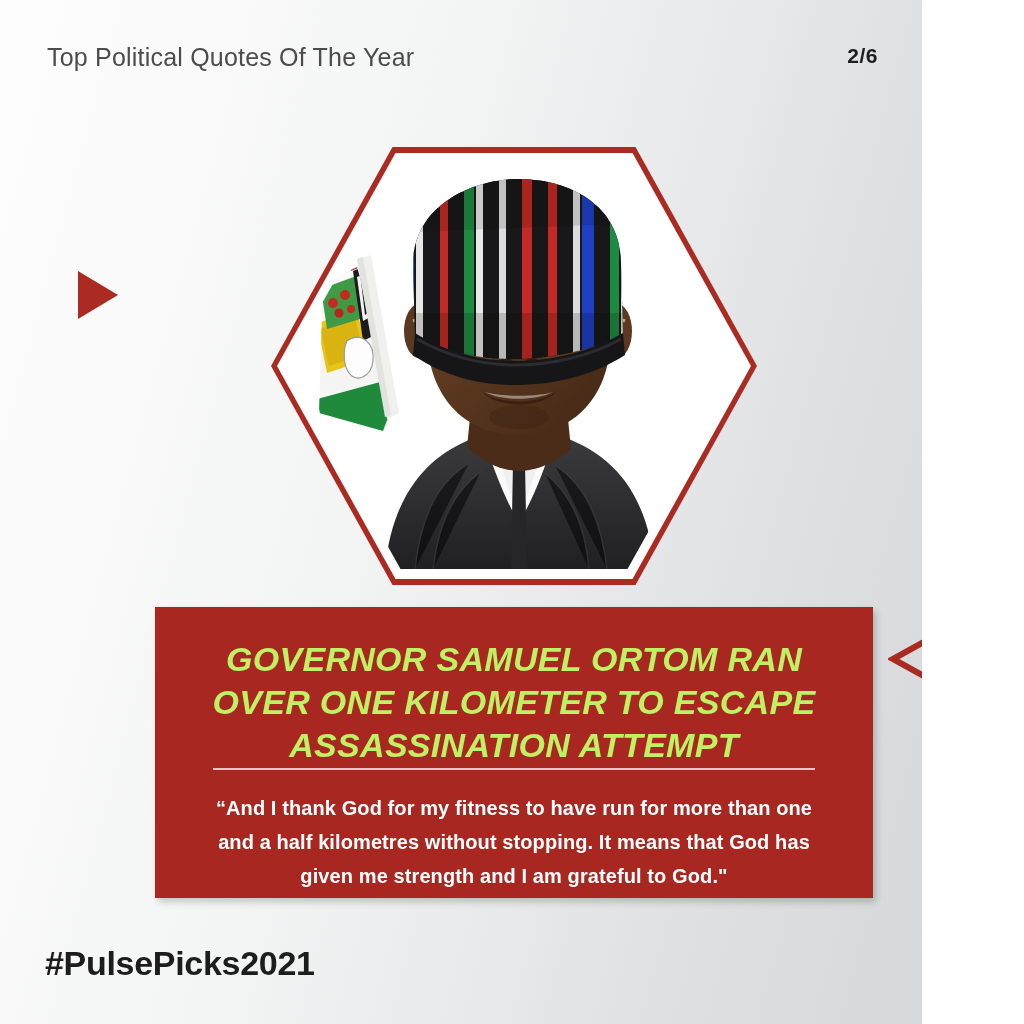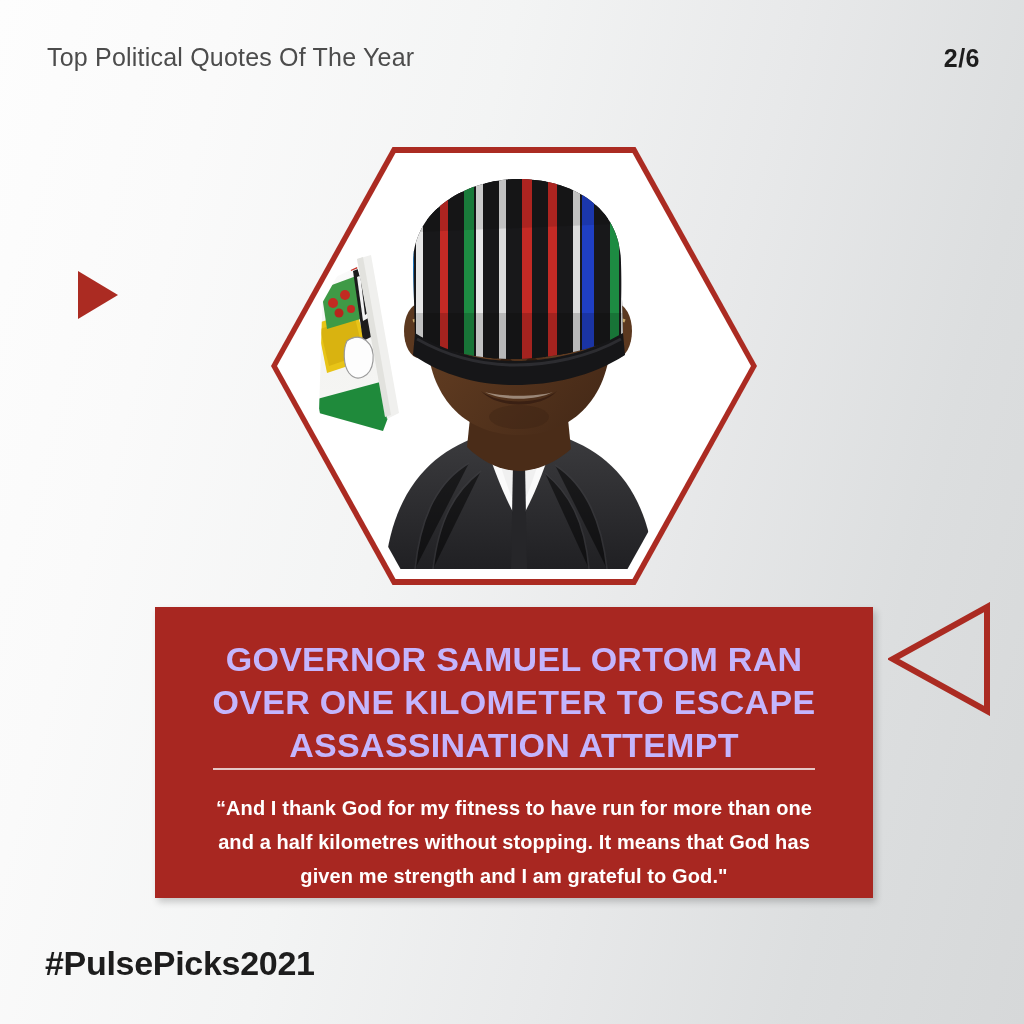--- a/index.html
+++ b/index.html
@@ -3,34 +3,34 @@
 <meta charset="utf-8">
 <title>Pulse Picks Quote Card</title>
 <style>
   html,body{margin:0;padding:0;}
   body{
     width:1024px;height:1024px;overflow:hidden;
     font-family:"Liberation Sans", sans-serif;
     background:#ffffff;
   }
   .card{
-    position:relative;width:1024px;height:1024px;
+    position:relative;width:922px;height:1024px;
     background:linear-gradient(105deg,#fdfdfd 0%,#fafafa 18%,#f3f4f4 40%,#e8e9ea 62%,#dcdedf 82%,#d6d8d9 100%);
     overflow:hidden;
   }
 
   
   .header-title{
     position:absolute;left:47px;top:43px;
     font-size:25px;letter-spacing:.2px;
     color:#4c4c4c;font-weight:400;white-space:nowrap;
   }
   .page-indicator{
     position:absolute;right:44px;top:44px;
-    font-size:25px;font-weight:700;color:#1d1d1d;letter-spacing:.5px;
+    font-size:21px;font-weight:700;color:#1d1d1d;letter-spacing:.5px;
   }
 
   
   .tri-left{
     position:absolute;left:78px;top:271px;
     width:0;height:0;
     border-top:24px solid transparent;
     border-bottom:24px solid transparent;
     border-left:40px solid #ab2b22;
   }
@@ -64,23 +64,23 @@
   .hex-photo svg{display:block;width:100%;height:100%;}
 
   
   .quote-panel{
     position:absolute;left:155px;top:607px;width:718px;height:291px;
     background:#a82721;
     box-shadow:3px 4px 7px rgba(0,0,0,.20);
   }
   .headline{
     margin:0;padding:31px 40px 0 40px;
-    color:#c4b5fd;text-align:center;
+    color:#bef264;text-align:center;
     font-size:34px;line-height:43px;font-weight:700;
-    letter-spacing:.3px;text-transform:uppercase;
+    letter-spacing:.3px;text-transform:uppercase;font-style:italic;
   }
   .divider{
     position:absolute;left:58px;top:161px;width:602px;height:2px;
     background:#f0e4e3;opacity:.85;
   }
   .quote-text{
     margin:0;padding:24px 44px 0 44px;
     color:#ffffff;text-align:center;
     font-size:20px;line-height:34px;font-weight:700;letter-spacing:.1px;
   }

